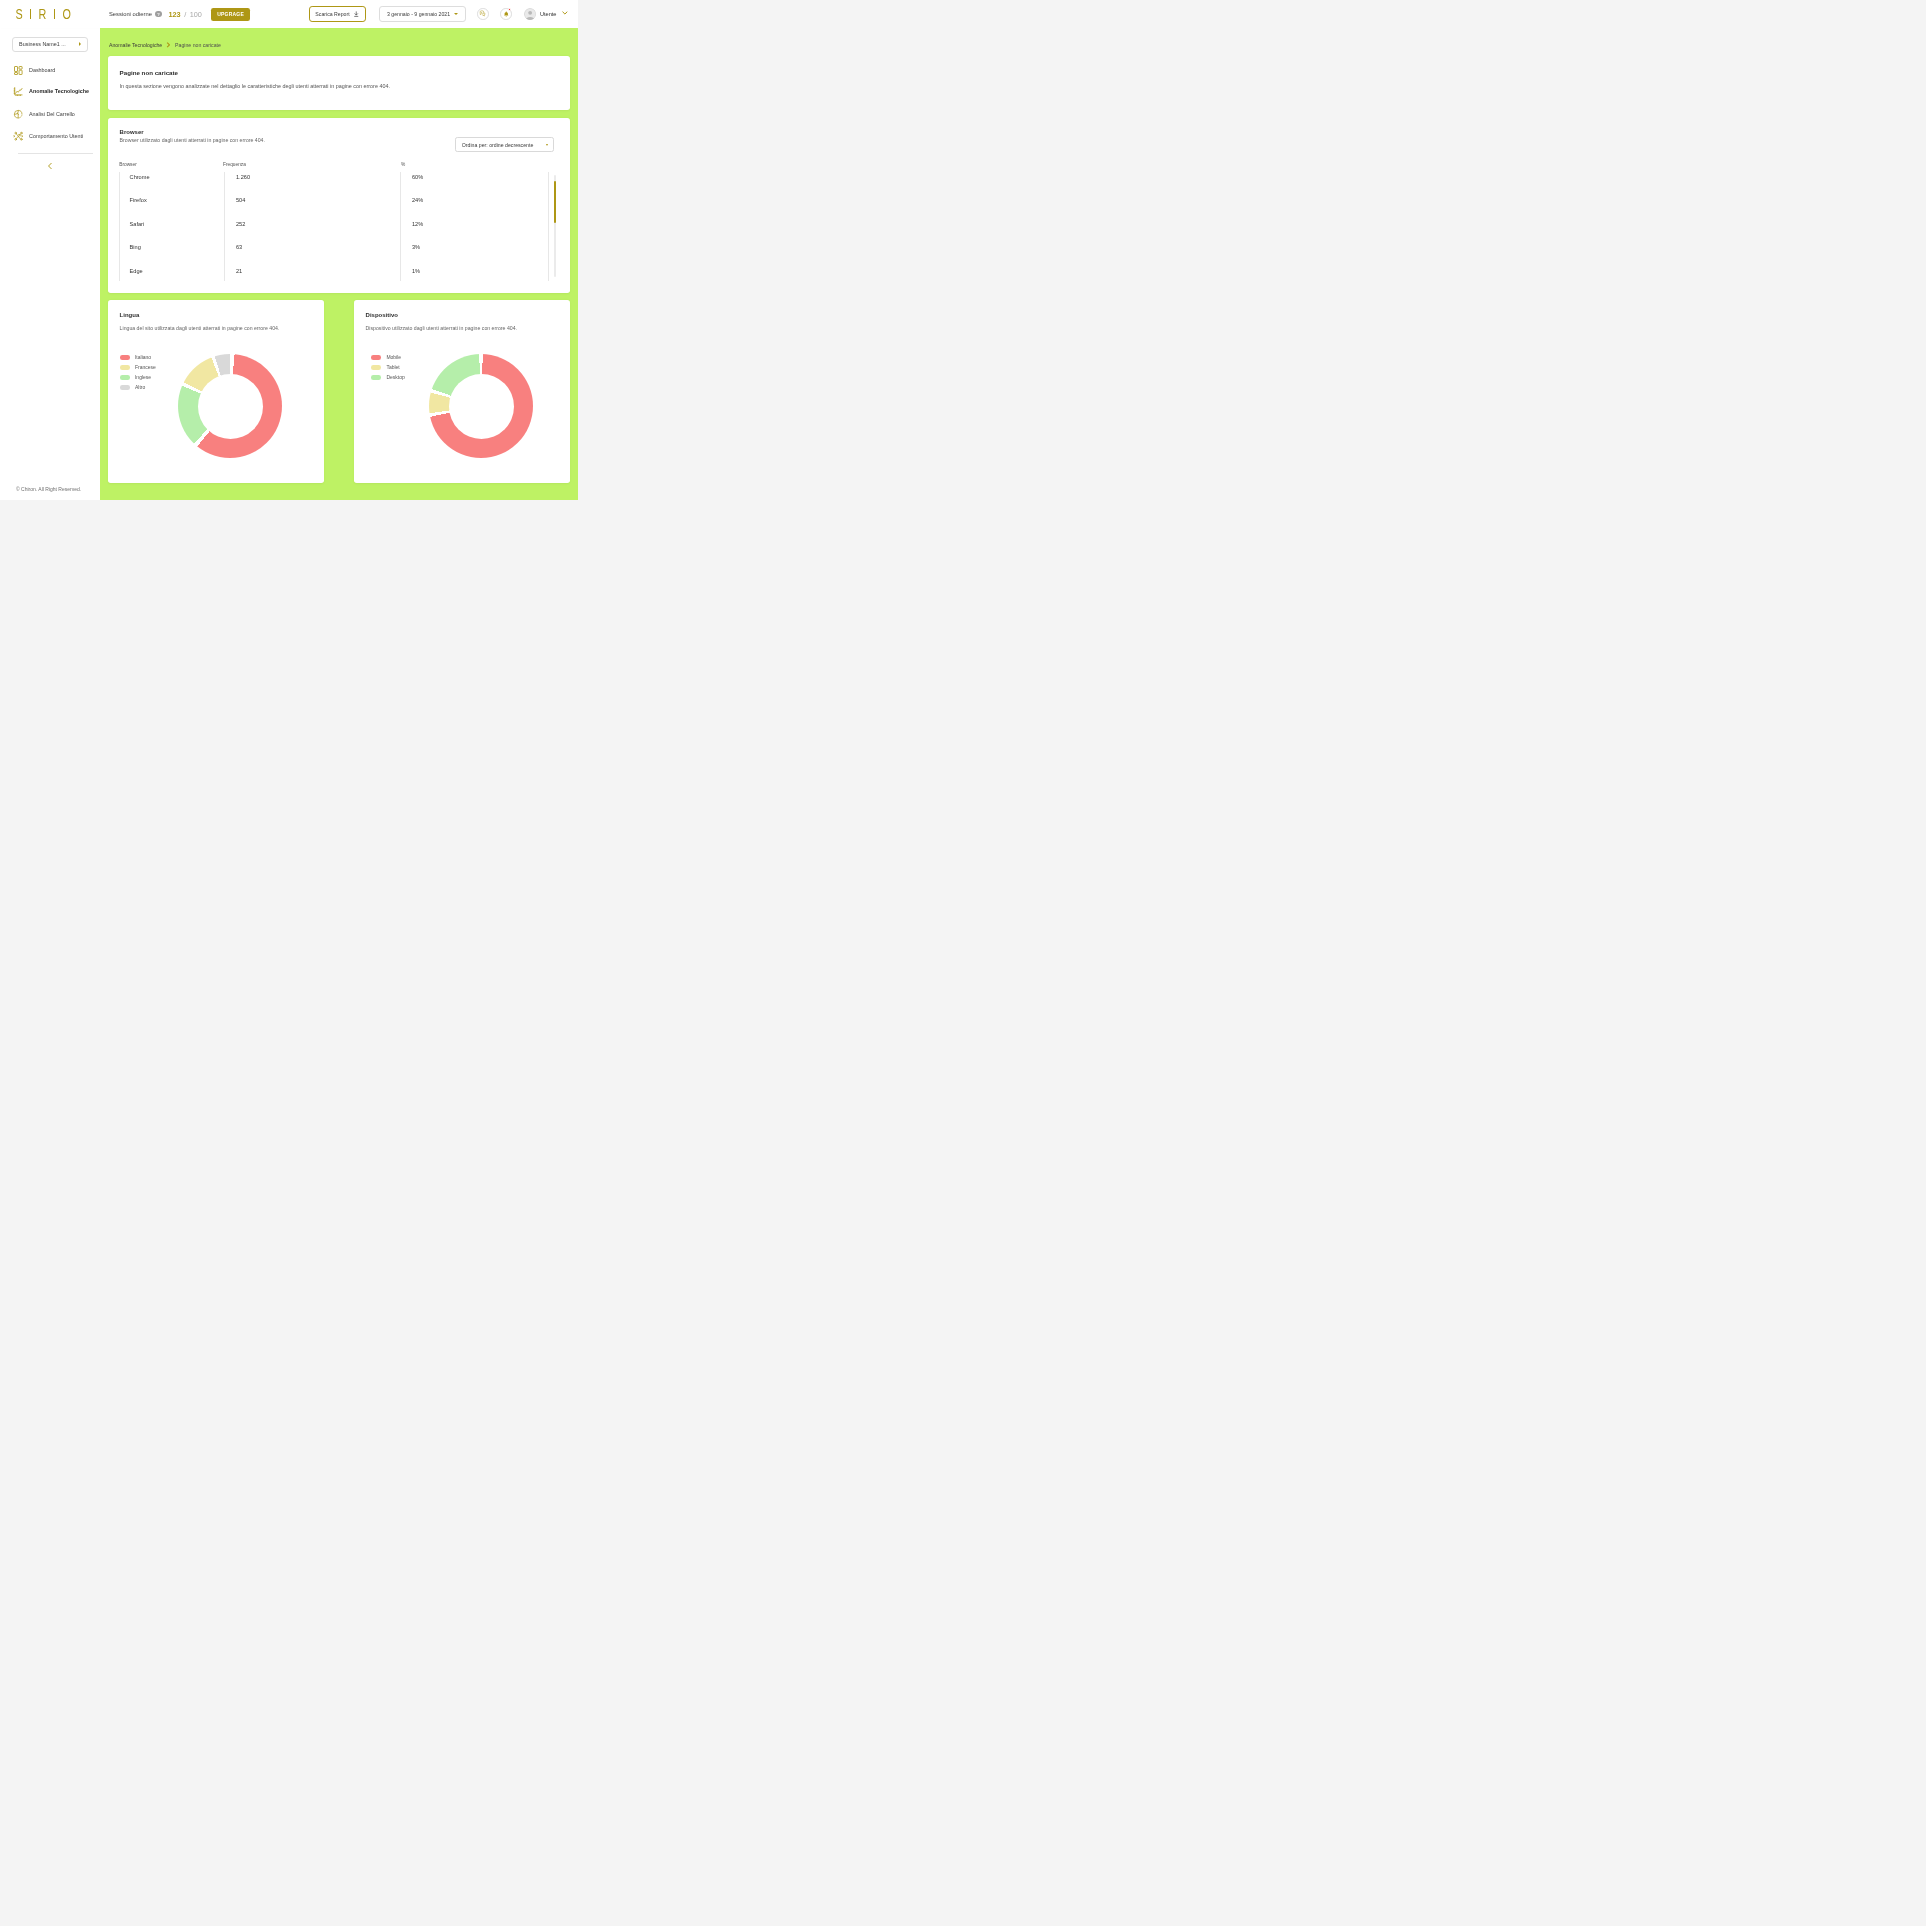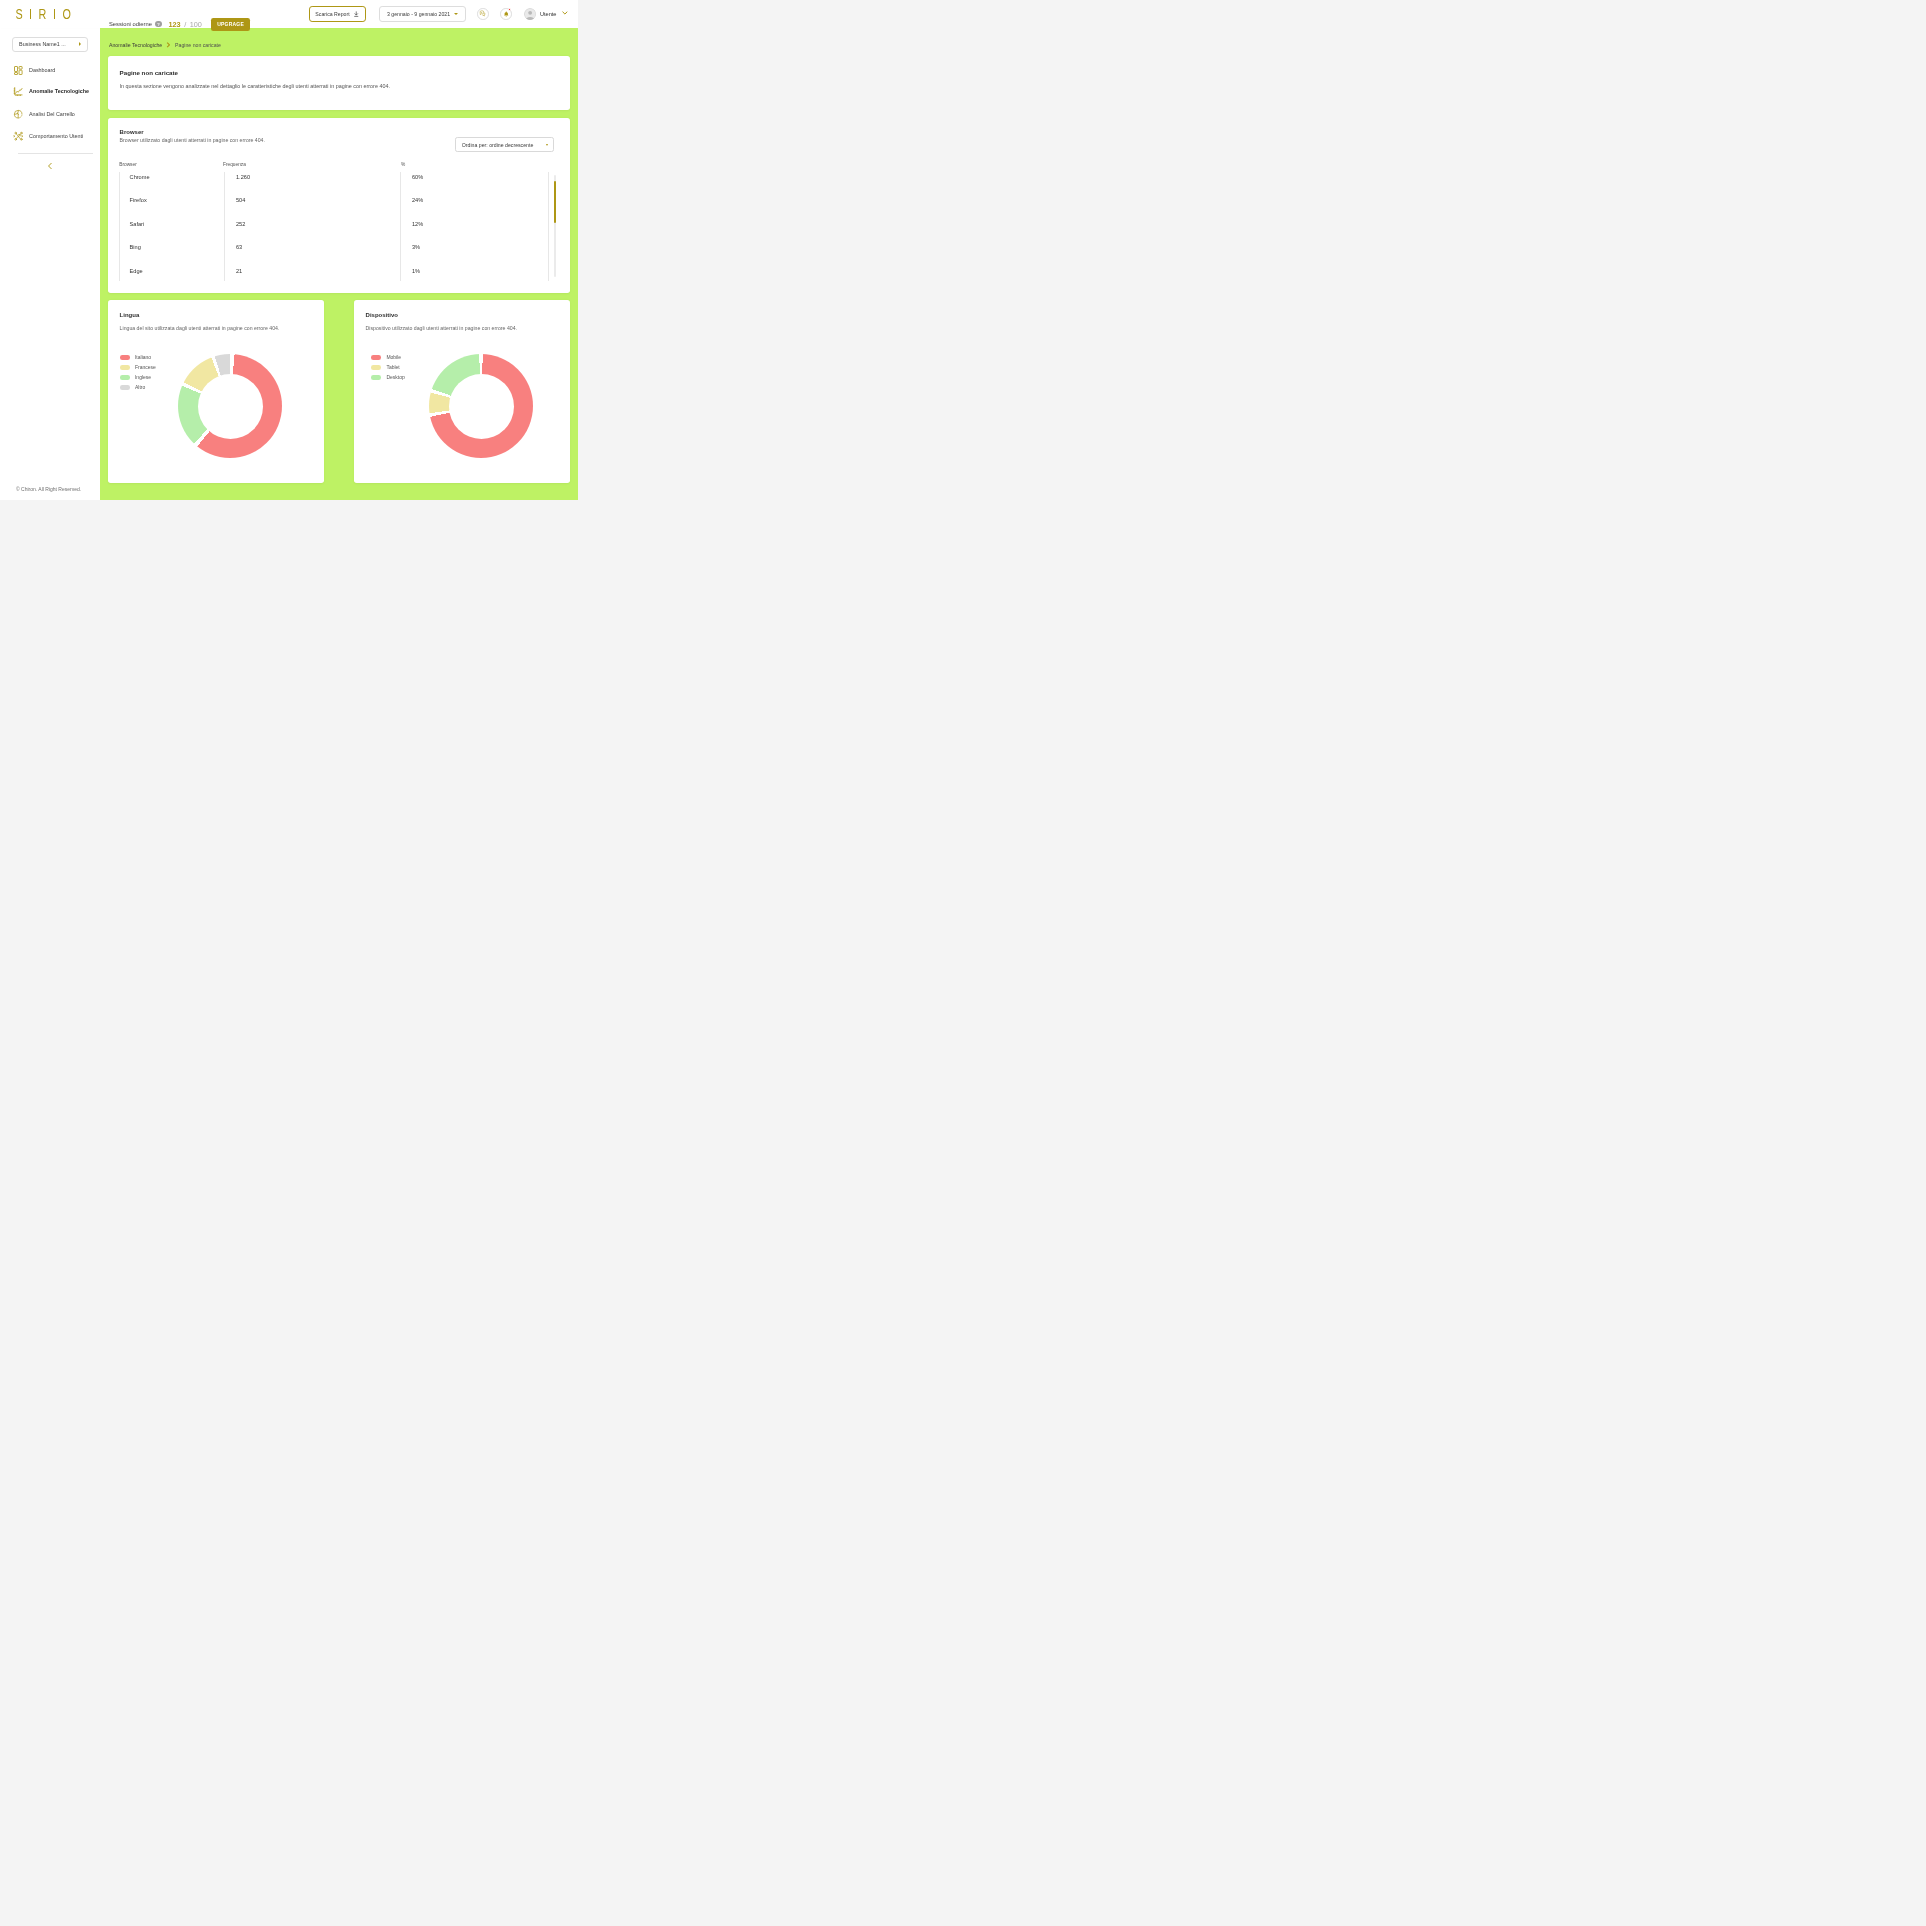--- a/index.html
+++ b/index.html
@@ -5,21 +5,21 @@
   * { margin:0; padding:0; box-sizing:border-box; }
   html,body { width:578px; height:500px; }
   body { font-family:"Liberation Sans", sans-serif; background:#f4f4f4; overflow:hidden; }
   .screen { position:relative; width:578px; height:500px; background:#bef264; }
 
   
   .topbar { position:absolute; top:0; left:0; width:578px; height:28px; background:#fff;
             box-shadow:0 0.4px 1.5px rgba(0,0,0,.08); z-index:20; }
   .logo { position:absolute; left:15.4px; top:6.2px; color:#ae9715; font-size:10.8px; font-weight:300;
           letter-spacing:6.5px; transform:scaleY(1.3); transform-origin:top left; }
-  .sessions { position:absolute; left:109px; top:10px; height:28px; display:flex; align-items:center; gap:3.5px; }
+  .sessions { position:absolute; left:109px; top:0; height:28px; display:flex; align-items:center; gap:3.5px; }
   .sessions-label { font-size:5.8px; color:#3c3c3c; }
   .q-circle { width:6.5px; height:6.5px; border-radius:50%; background:#9e9e9e; color:#fff; font-size:4.2px;
               font-weight:bold; display:flex; align-items:center; justify-content:center; }
   .sess-num { font-size:7.3px; color:#ae9715; font-weight:600; margin-left:3.1px; }
   .sess-max { font-size:7.3px; color:#a9a9a9; }
   .upgrade-btn { margin-left:5.4px; height:13px; padding:0 6.5px; background:#ae9715; color:#fff; border:none;
                  border-radius:2.3px; font-size:5px; font-weight:bold; letter-spacing:0.2px; cursor:pointer;
                  font-family:"Liberation Sans", sans-serif; }
   .scarica-btn { position:absolute; left:309px; top:5.8px; width:57px; height:16px; background:#fff;
                  border:0.8px solid #ae9715; border-radius:3.1px; display:flex; align-items:center;

